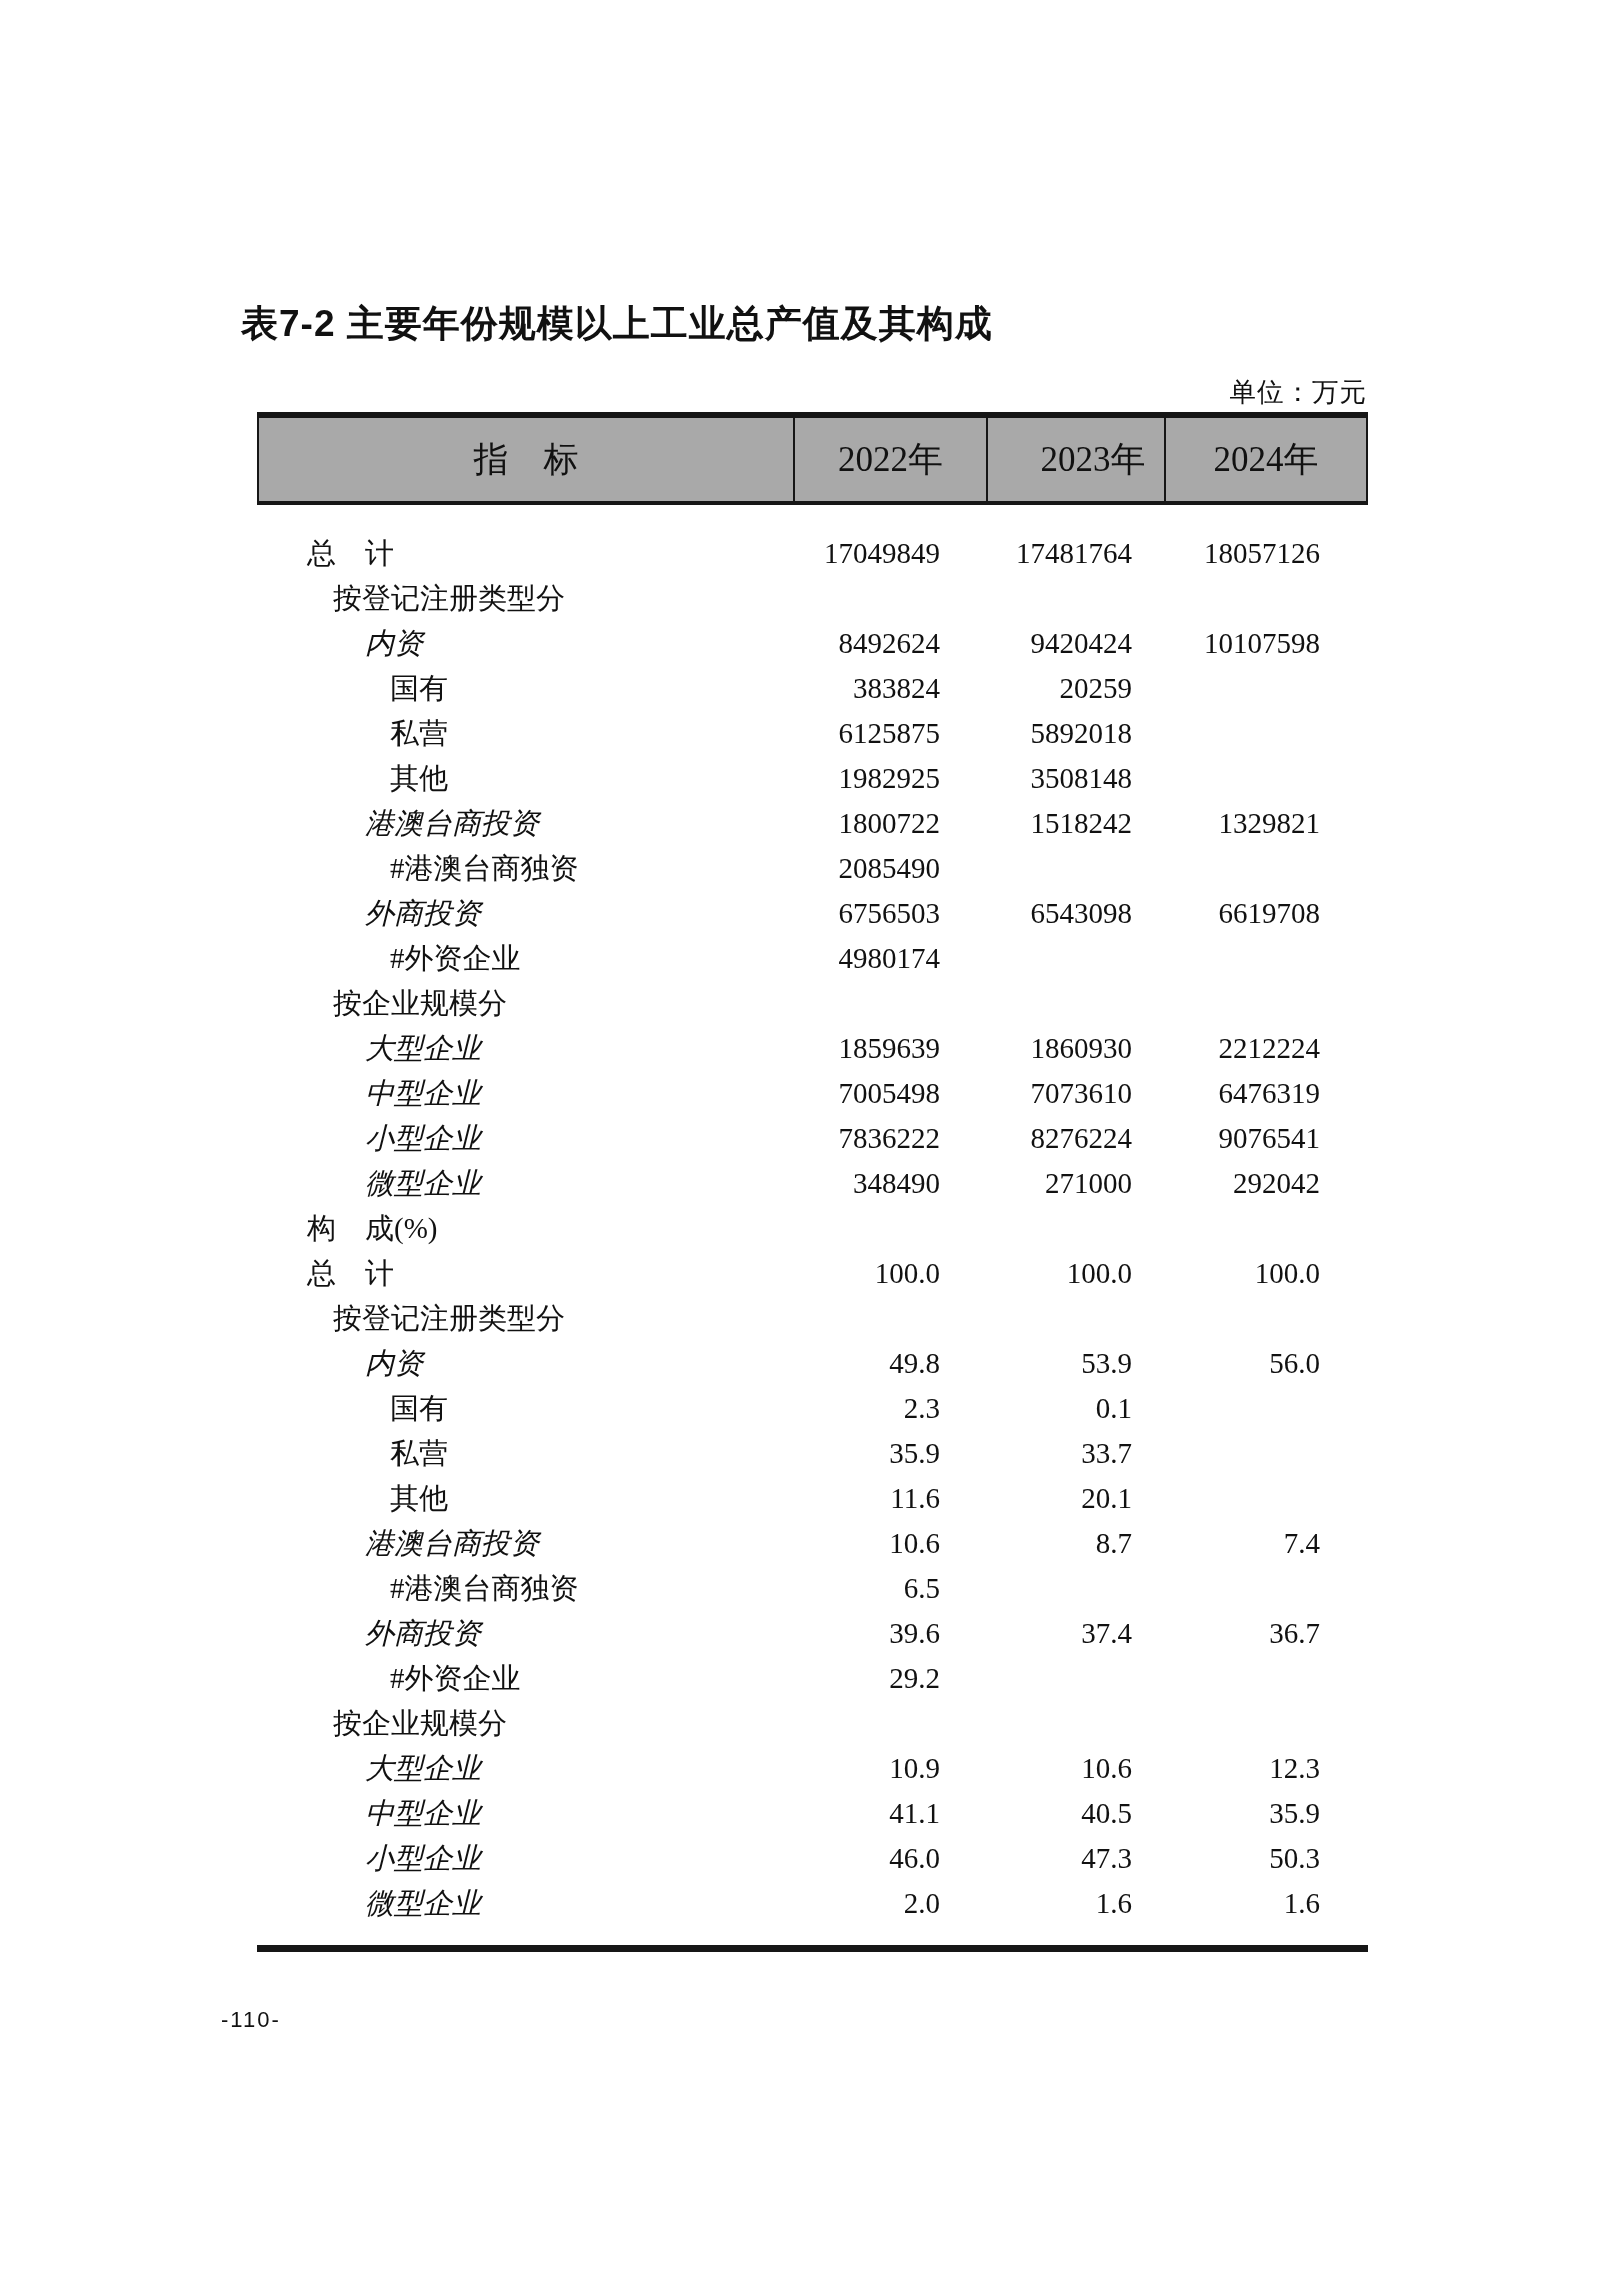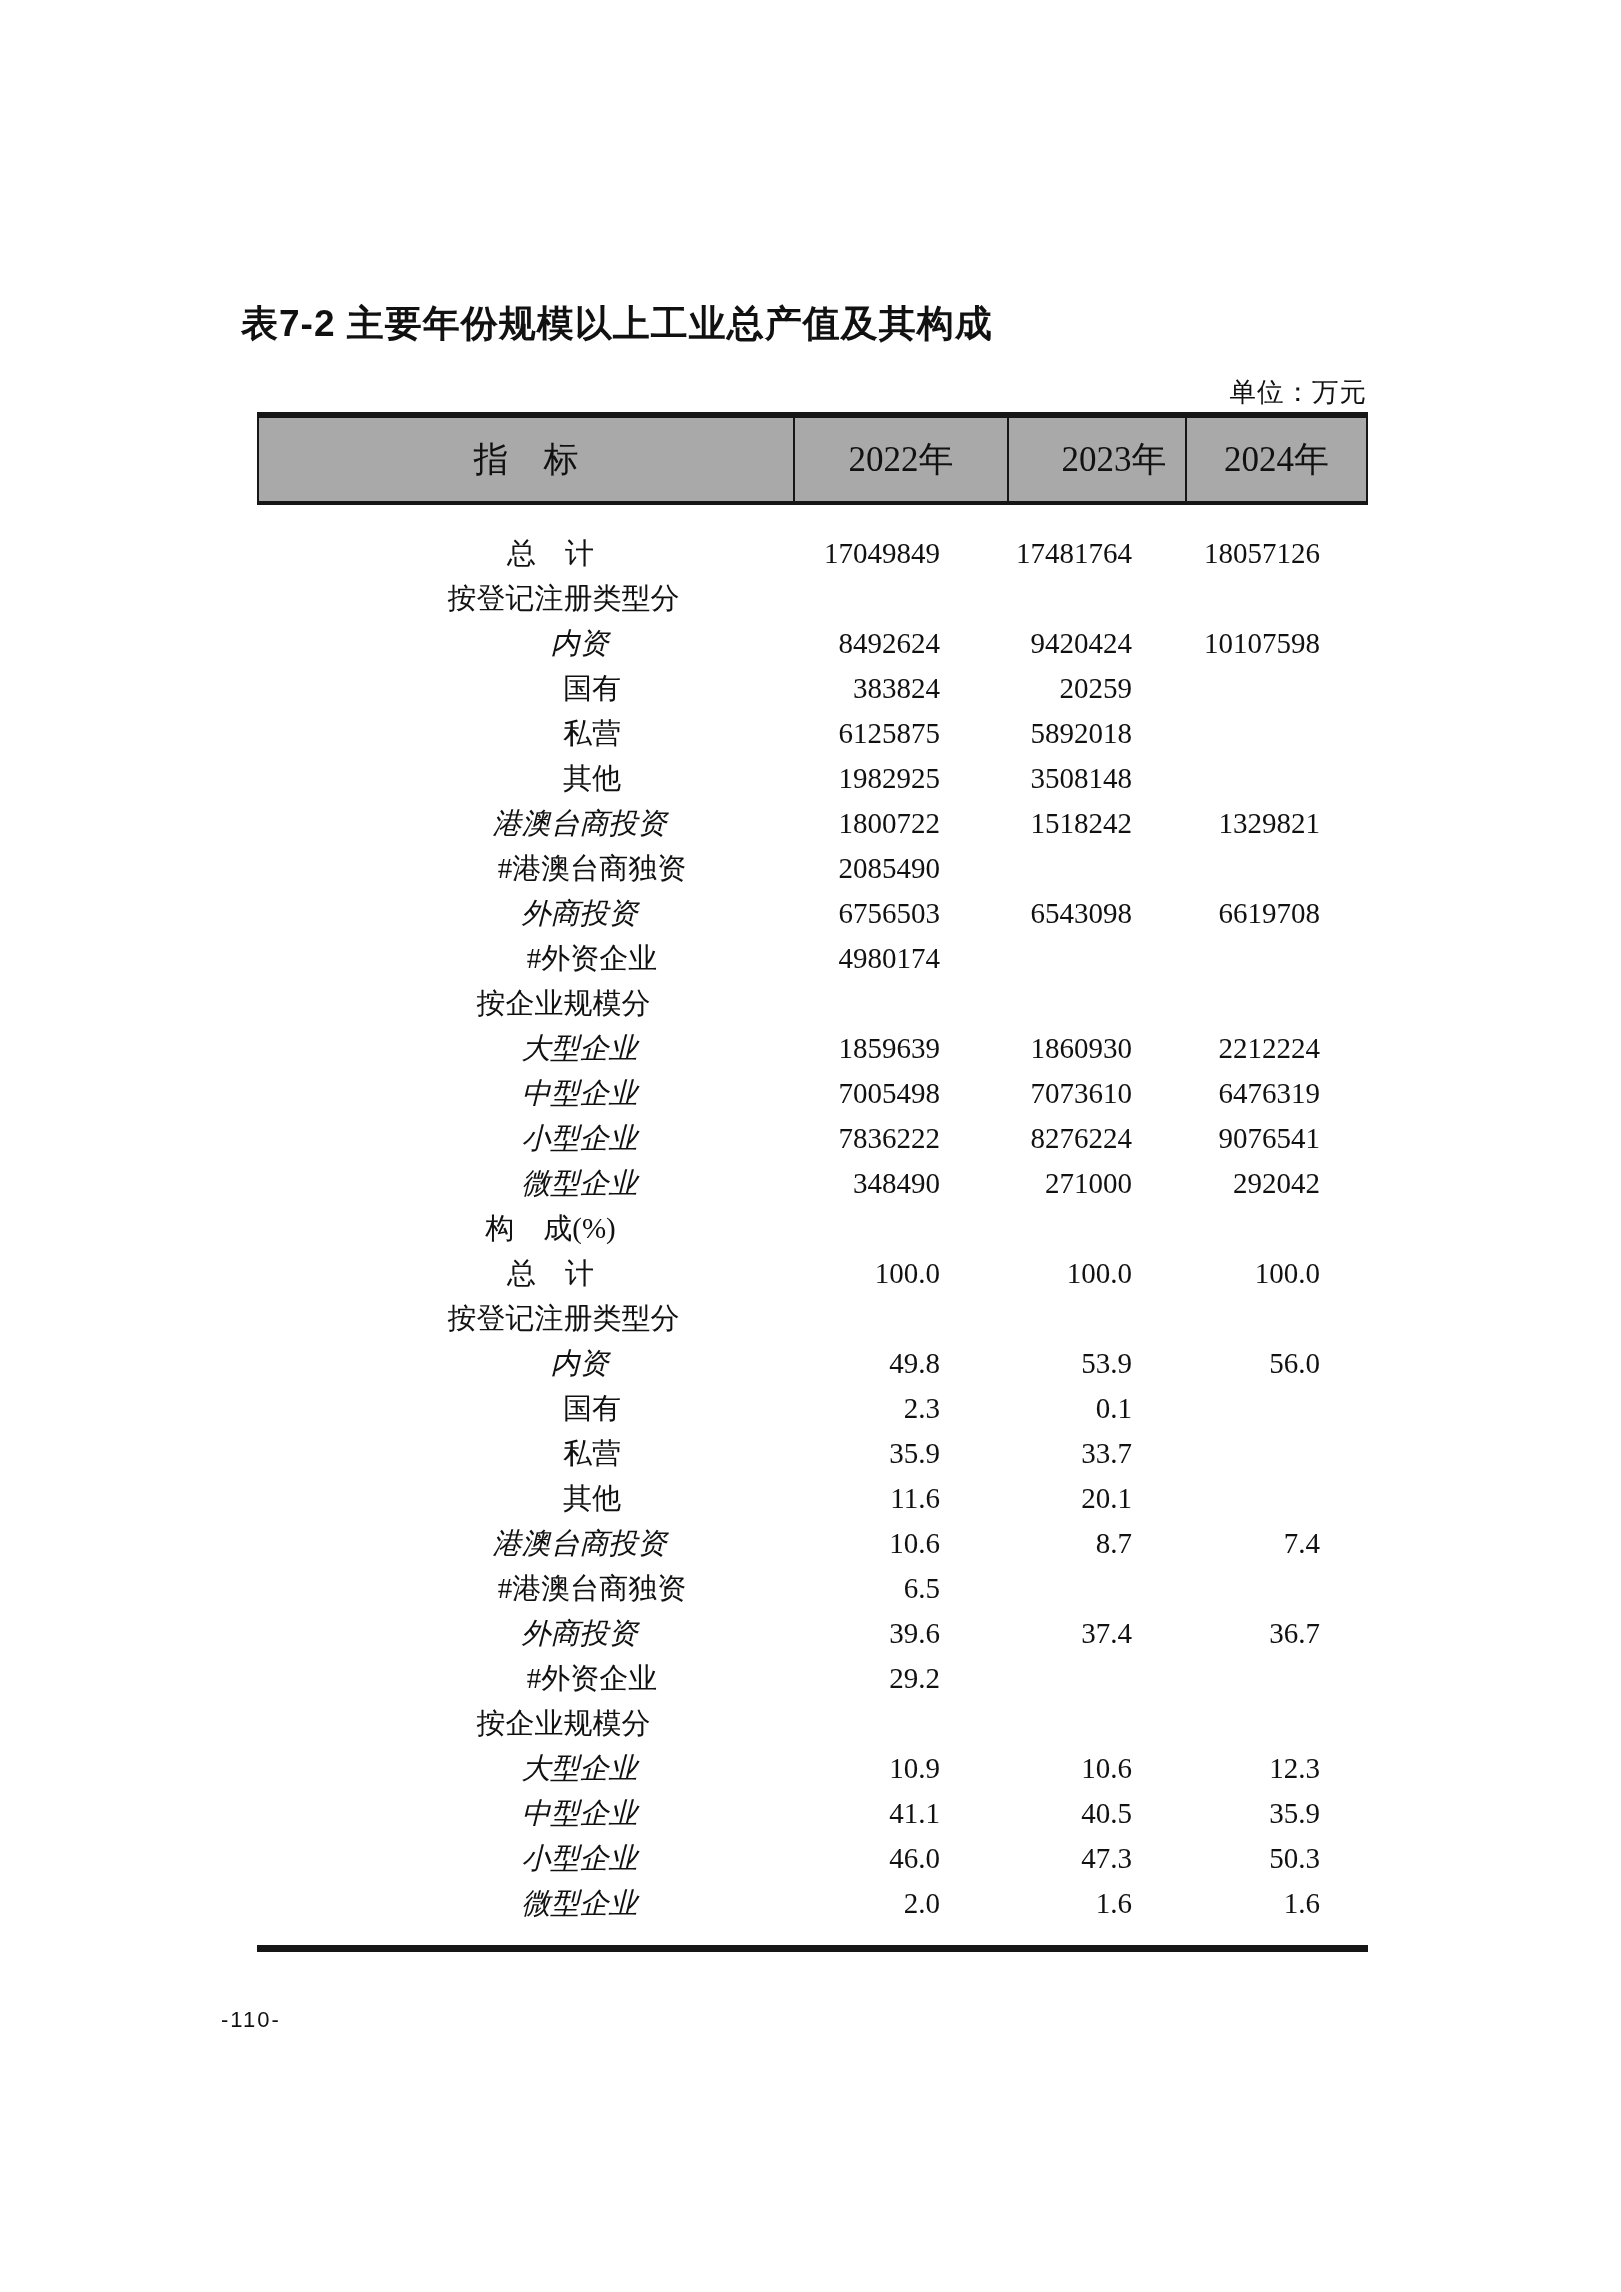--- a/index.html
+++ b/index.html
@@ -34,27 +34,27 @@
     border-right:2.9px solid var(--border,#161616);
     border-bottom:4.9px solid var(--border,#161616);
     font-size:35px;
     box-sizing:content-box;
   }
   .th {
     display:flex; align-items:center; justify-content:center;
     box-sizing:border-box; height:100%;
   }
   .th.c0 { width:534px; }
-  .th.c1 { width:214px; border-left:2.9px solid var(--border,#161616); }
+  .th.c1 { width:193px; border-left:2.9px solid var(--border,#161616); }
   .th.c2 { width:178px; border-left:2.9px solid var(--border,#161616);padding-left:34px; }
   .th.c3 { flex:1;      border-left:2.9px solid var(--border,#161616); }
   .tbody { padding:25.5px 0 19.6px 0; font-size:29px; }
   .row  { display:flex; height:45px; line-height:45px; }
   .cell { box-sizing:border-box; white-space:pre; }
-  .cell.label { width:537px;text-align:center; }
+  .cell.label { width:537px; }
   .cell.num   { text-align:right; padding-right:47px;
                 font-variant-numeric:tabular-nums; }
   .cell.n0 { width:193px; }
   .cell.n1 { width:192px; }
   .cell.n2 { width:188px; }
   .ind0 { padding-left:50px; }
   .ind1 { padding-left:76px; }
   .ind2 { padding-left:108px;font-style:italic; }
   .ind3 { padding-left:133px; }
   .page-number {

